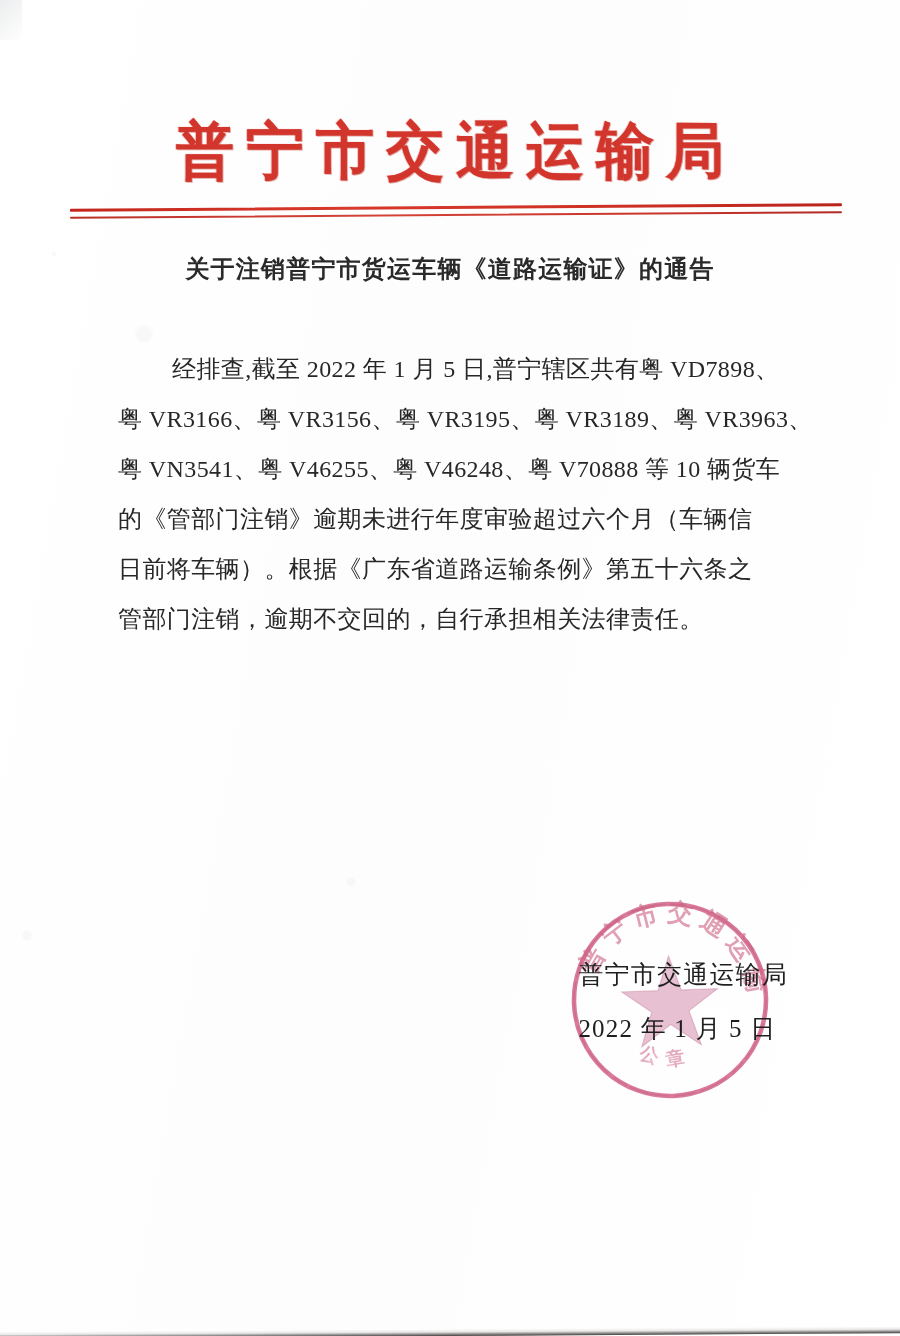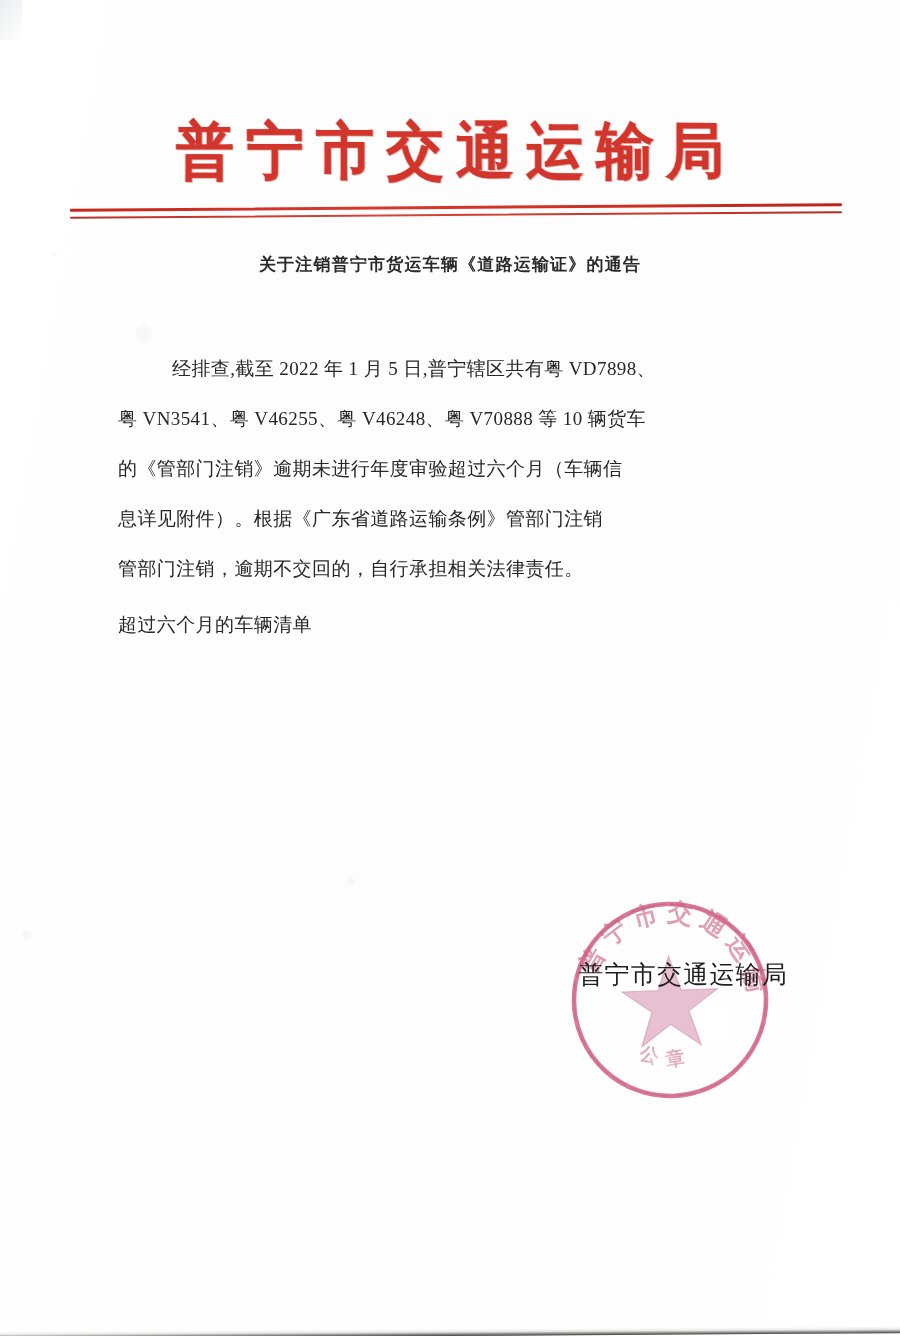--- a/index.html
+++ b/index.html
@@ -109,41 +109,41 @@
   }
 
   
   .doc-title {
     position: absolute;
     top: 253px;
     left: 0;
     right: 0;
     text-align: center;
     font-family: "Liberation Sans", "DejaVu Sans", sans-serif;
-    font-size: 17px;
+    font-size: 24px;
     font-weight: bold;
     letter-spacing: 1.2px;
     color: #2a2a2a;
   }
 
   
   .body-block {
     position: absolute;
     top: 344px;
     left: 118px;
     width: 672px;
   }
 
   .para {
     margin: 0 0 6px 0;
   }
 
   .line {
     font-family: "Liberation Serif", "DejaVu Serif", serif;
-    font-size: 19px;
+    font-size: 24px;
     line-height: 50px;
     color: #272727;
     letter-spacing: 0.4px;
     white-space: pre;
   }
 
   .line.indent {
     padding-left: 54px;
   }
 
@@ -194,28 +194,28 @@
     <div class="rule-thick"></div>
     <div class="rule-thin"></div>
   </div>
 
   <div class="doc-title">关于注销普宁市货运车辆《道路运输证》的通告</div>
 
   <div class="body-block">
 
     <div class="para">
       <div class="line indent">经排查,截至 2022 年 1 月 5 日,普宁辖区共有粤 VD7898、</div>
+      <div class="line">粤 VR3166、粤 VR3156、粤 VR3195、粤 VR3189、粤 VR3963、</div>
       <div class="line">粤 VN3541、粤 V46255、粤 V46248、粤 V70888 等 10 辆货车</div>
       <div class="line">的《管部门注销》逾期未进行年度审验超过六个月（车辆信</div>
-      <div class="line">息详见附件）。根据《广东省道路运输条例》管部门注销</div>
+      <div class="line">日前将车辆）。根据《广东省道路运输条例》第五十六条之</div>
       <div class="line">管部门注销，逾期不交回的，自行承担相关法律责任。</div>
     </div>
 
     <div class="para">
-      <div class="line">超过六个月的车辆清单</div>
     </div>
 
   </div>
 
   <svg class="seal" viewBox="0 0 214 214">
     <defs>
       <path id="arcTop" d="M 28 107 A 79 79 0 0 1 186 107"></path>
       <path id="arcBottom" d="M 42 107 A 65 65 0 0 0 172 107"></path>
     </defs>
 
@@ -233,17 +233,18 @@
     <polygon points="107,63 118.6,97.3 154.8,97.3 125.6,118.5 136.8,152.8 107,131.4 77.2,152.8 88.4,118.5 59.2,97.3 95.4,97.3" fill="#b2356a" opacity="0.42"></polygon>
     <polygon points="107,63 118.6,97.3 154.8,97.3 125.6,118.5 136.8,152.8 107,131.4 77.2,152.8 88.4,118.5 59.2,97.3 95.4,97.3" fill="none" stroke="#9e2a5c" stroke-width="1.2" opacity="0.35"></polygon>
 
     <circle cx="70" cy="78" r="14" fill="#ffffff" opacity="0.30"></circle>
     <circle cx="150" cy="132" r="17" fill="#ffffff" opacity="0.26"></circle>
     <circle cx="96" cy="170" r="13" fill="#ffffff" opacity="0.22"></circle>
   </svg>
 
   <div class="signature">
     <div class="sig-line">普宁市交通运输局</div>
+    <div class="sig-line">2022 年 1 月 5 日</div>
   </div>
 
   <div class="scan-edge-bottom"></div>
 
 </div>
 
 </body></html>

